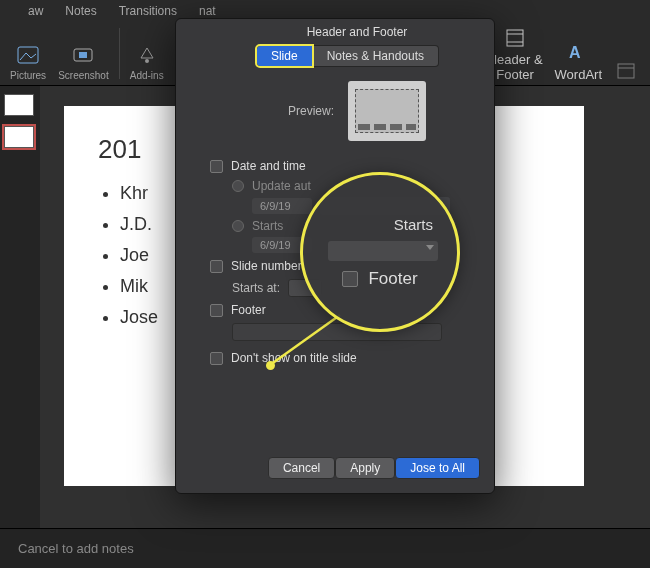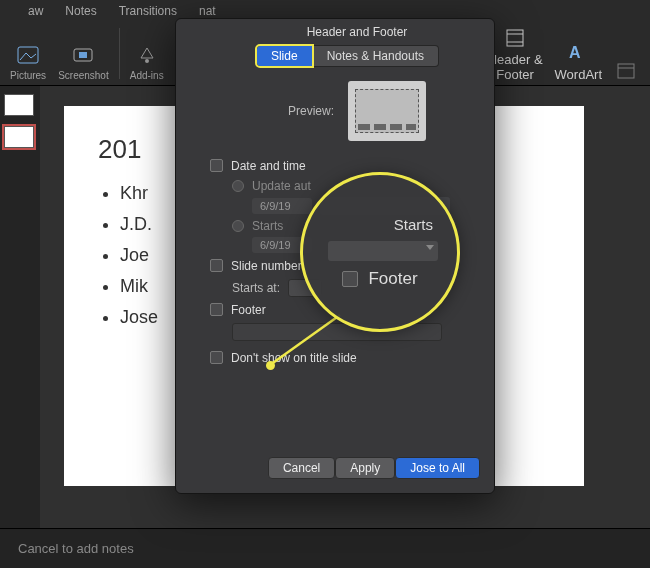--- a/index.html
+++ b/index.html
@@ -149,21 +149,21 @@
     background: #bcbcbc;
     position: relative;
   }
   .preview-inner::after {
     content: "";
     position: absolute;
     left: 2px; right: 2px; bottom: 2px; height: 6px;
     background: repeating-linear-gradient(90deg,#666 0 12px,#bcbcbc 12px 16px);
   }
   .opts { padding: 0 18px 0 34px; }
-  .chk-row { display: flex; align-items: flex-start; gap: 8px; margin: 6px 0; color: #ddd; }
+  .chk-row { display: flex; align-items: center; gap: 8px; margin: 6px 0; color: #ddd; }
   .chk {
     width: 13px; height: 13px;
     border: 1px solid #777;
     border-radius: 2px;
     background: #4a4a4c;
   }
   .radio {
     width: 12px; height: 12px;
     border: 1px solid #666;
     border-radius: 50%;

